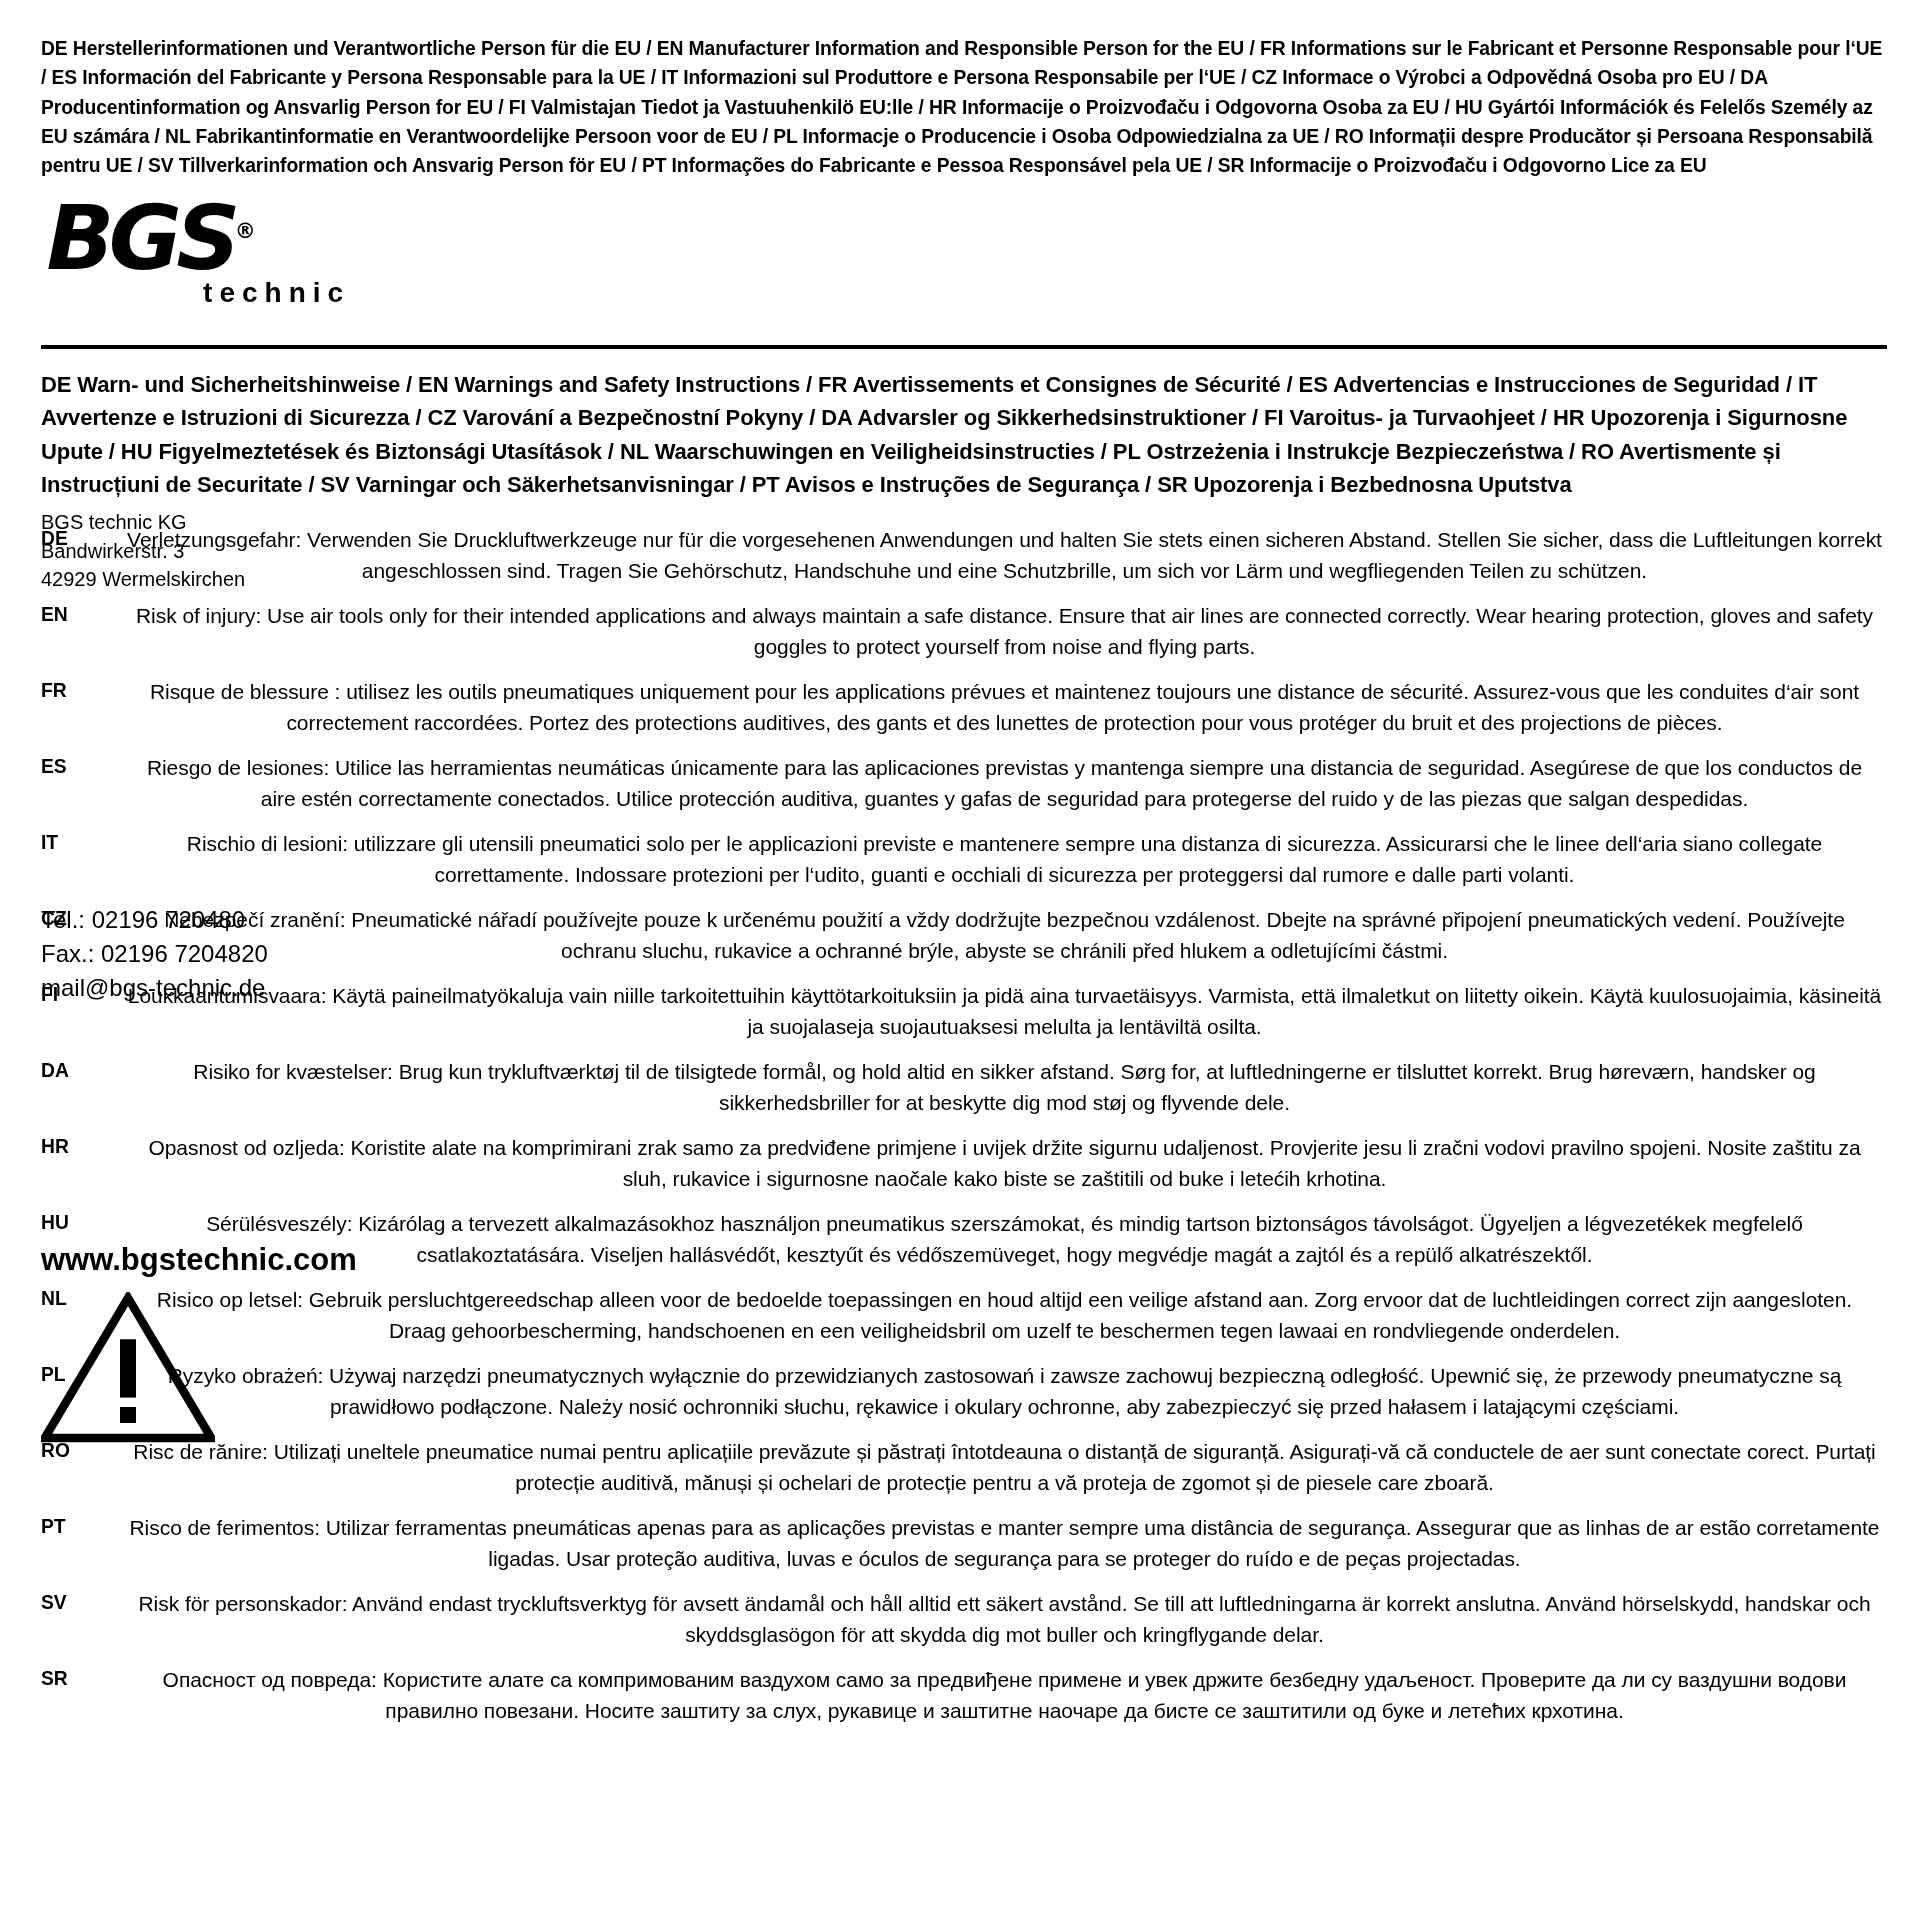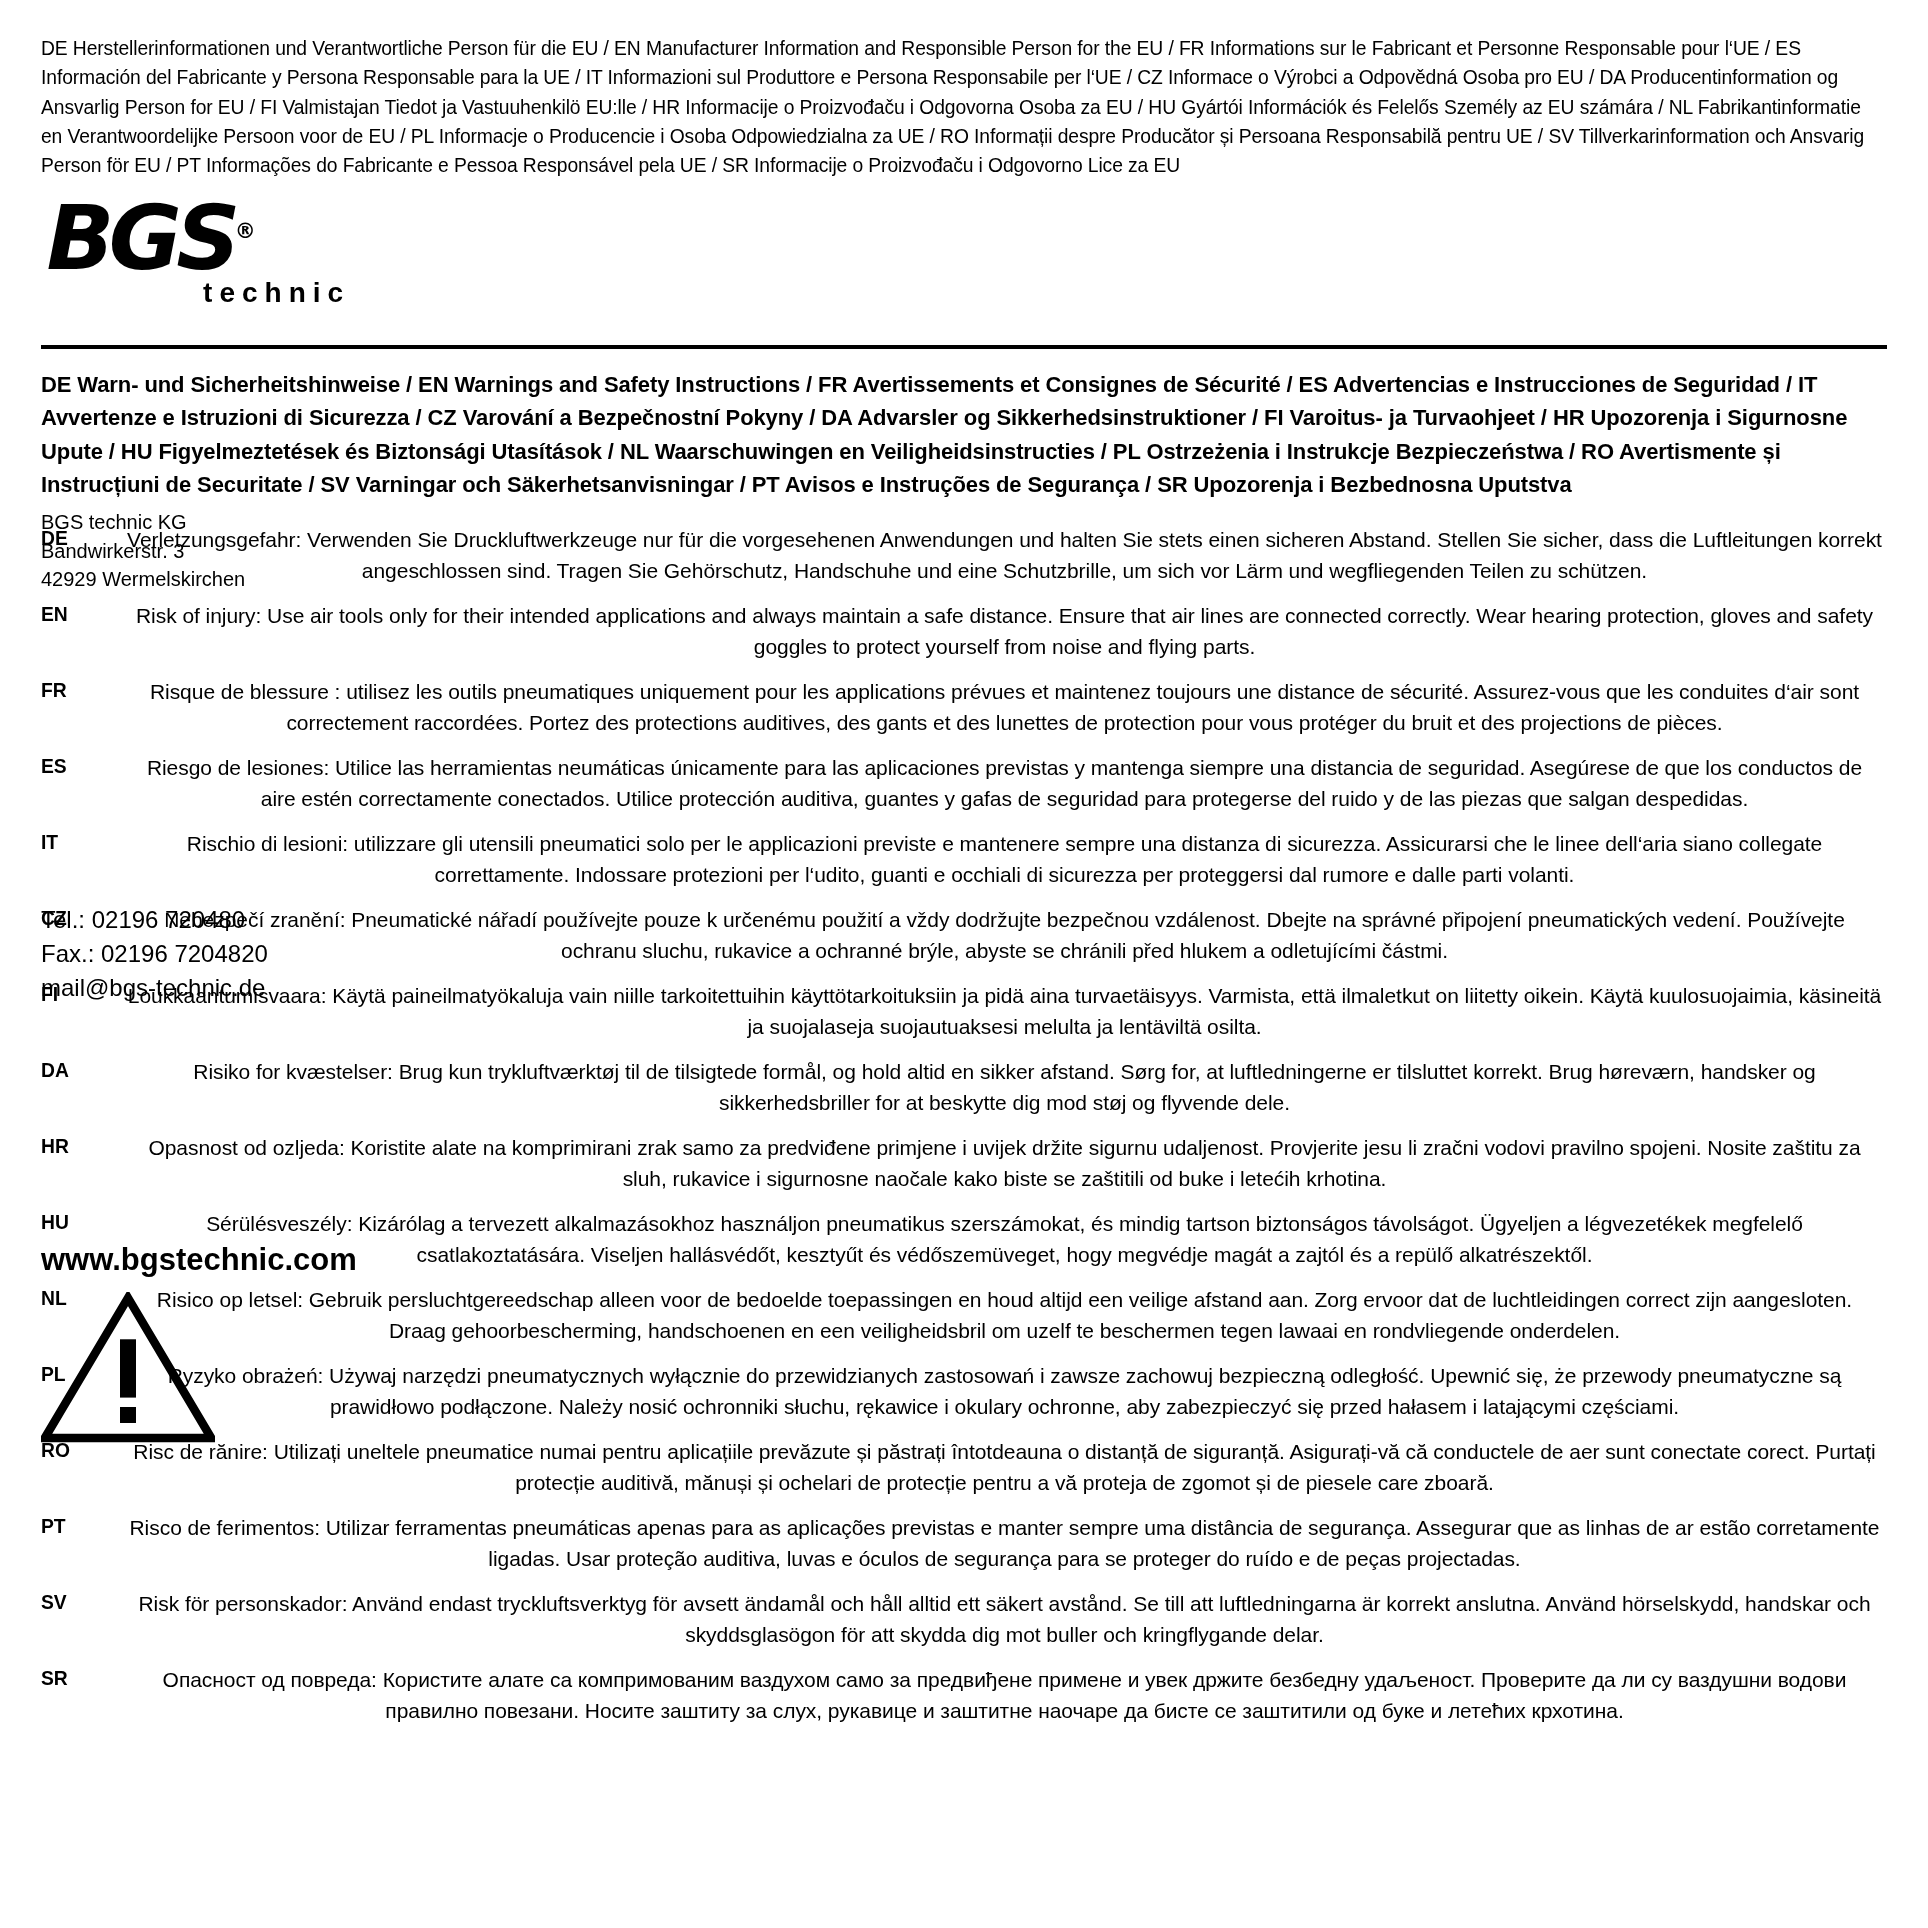--- a/index.html
+++ b/index.html
@@ -18,21 +18,21 @@
     position: relative;
     width: 1928px;
     height: 1928px;
     box-sizing: border-box;
     padding: 34px 41px 0 41px;
   }
 
   
   .top-langs {
     font-size: 19.3px;
-    font-weight: normal;
+    font-weight: bold;
     line-height: 1.52;
     letter-spacing: -0.1px;
     margin: 0 0 13px 0;
     width: 1846px;
   }
 
   
   .company-row {
     display: flex;
     align-items: flex-start;

